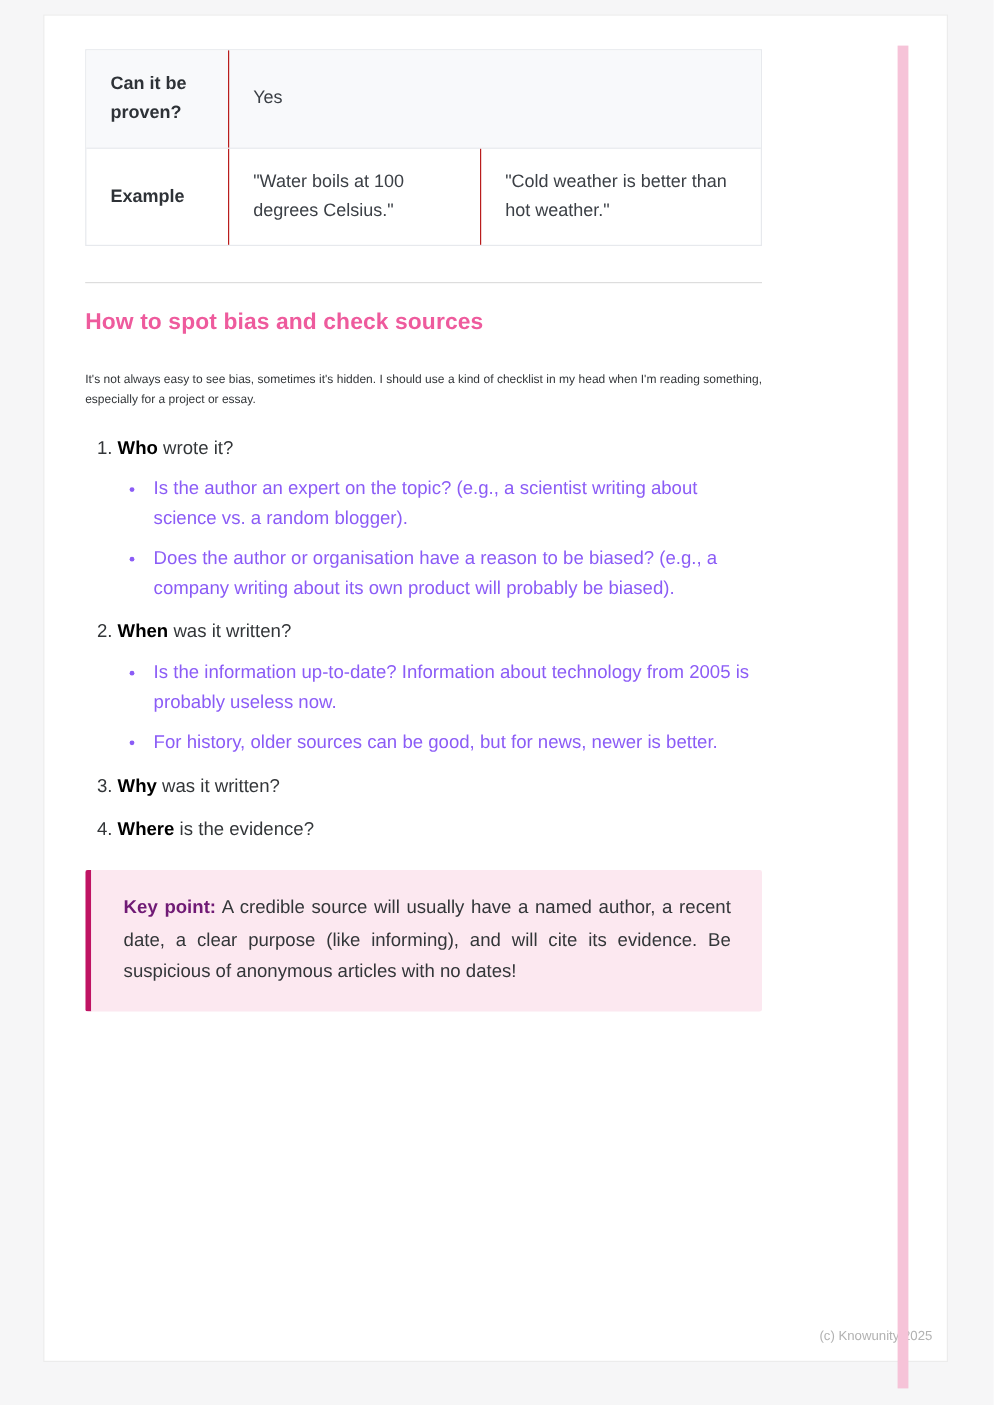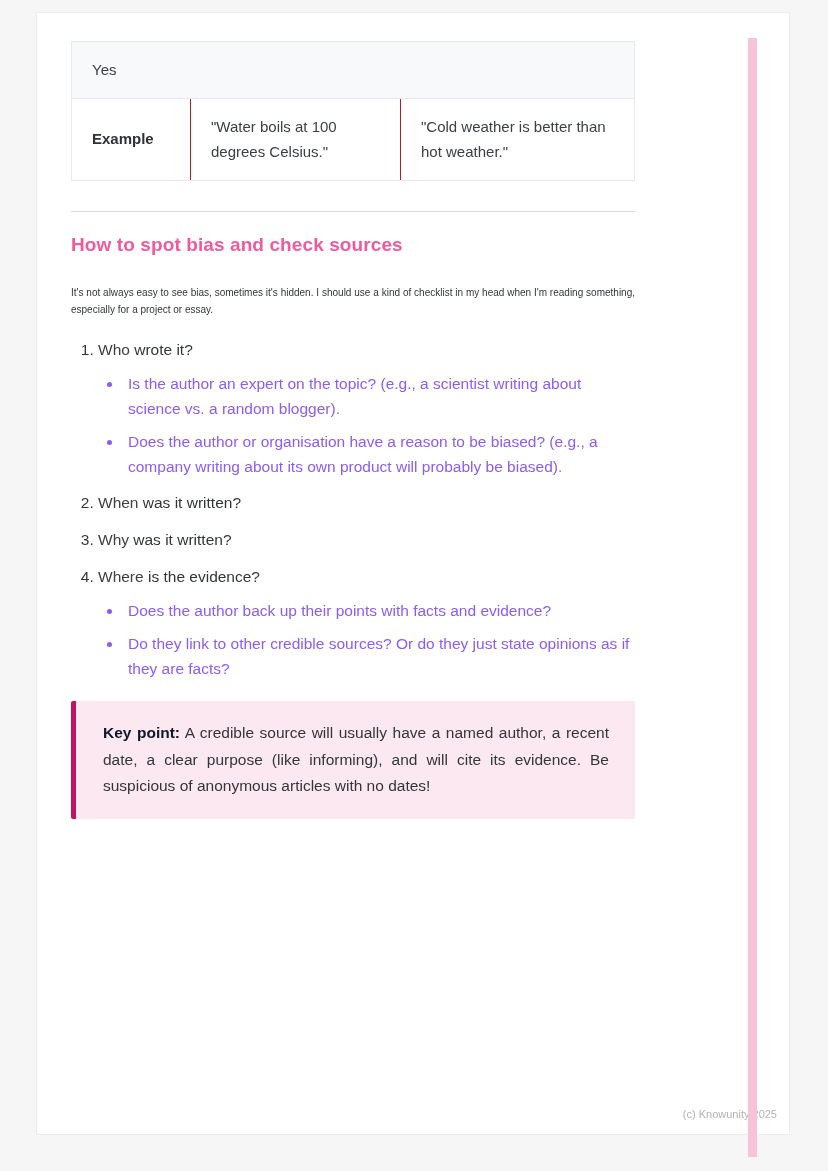--- a/index.html
+++ b/index.html
@@ -81,21 +81,21 @@
 
   
   ol.checklist {
     margin-top: 20px;
     width: 564px;
     padding-left: 27px;
     font-size: 15.5px;
     line-height: 1.6;
   }
   ol.checklist > li { margin-bottom: 12px; }
-  ol.checklist .term { font-weight: normal; color: #404040; }
+  ol.checklist .term { font-weight: bold; color: #000000; }
   ul.subs {
     margin-top: 8px;
     padding-left: 25px;
     list-style: disc;
   }
   ul.subs > li {
     margin-bottom: 8px;
     padding-left: 5px;
     line-height: 1.62;
     color: #8b5cf6;
@@ -107,21 +107,21 @@
     width: 564px;
     background: #fce8f0;
     border-left: 5px solid #bf1363;
     border-radius: 2px;
     padding: 19px 26px 19px 27px;
     font-size: 15.5px;
     line-height: 1.72;
     text-align: justify;
     color: #333639;
   }
-  .keypoint .kp-label { font-weight: bold; color: #0f172a; }
+  .keypoint .kp-label { font-weight: bold; color: #701a75; }
 
   
   .footer-copyright {
     position: absolute;
     right: 12px;
     bottom: 14px;
     font-size: 11px;
     color: #b2b2b2;
     z-index: 4;
   }
@@ -138,20 +138,21 @@
   }
 </style>
 </head>
 <body>
 
 <div class="page-card">
   <div class="content">
 
     <div class="truth-table">
       <div class="t-row shaded">
+        <div class="t-cell t-label">Can it be proven?</div>
         <div class="t-cell">Yes</div>
       </div>
       <div class="t-row">
         <div class="t-cell t-label">Example</div>
         <div class="t-cell">"Water boils at 100 degrees Celsius."</div>
         <div class="t-cell">"Cold weather is better than hot weather."</div>
       </div>
     </div>
 
     <hr class="divider">
@@ -166,32 +167,32 @@
       <li>
         <span class="term">Who</span><span> wrote it?</span>
         <ul class="subs">
           <li>Is the author an expert on the topic? (e.g., a scientist writing about science vs. a random blogger).</li>
           <li>Does the author or organisation have a reason to be biased? (e.g., a company writing about its own product will probably be biased).</li>
         </ul>
       </li>
 
       <li>
         <span class="term">When</span><span> was it written?</span>
+        <ul class="subs">
+          <li>Is the information up-to-date? Information about technology from 2005 is probably useless now.</li>
+          <li>For history, older sources can be good, but for news, newer is better.</li>
+        </ul>
       </li>
 
       <li>
         <span class="term">Why</span><span> was it written?</span>
       </li>
 
       <li>
         <span class="term">Where</span><span> is the evidence?</span>
-        <ul class="subs">
-          <li>Does the author back up their points with facts and evidence?</li>
-          <li>Do they link to other credible sources? Or do they just state opinions as if they are facts?</li>
-        </ul>
       </li>
 
     </ol>
 
     <div class="keypoint">
       <span class="kp-label">Key point:</span><span> A credible source will usually have a named author, a recent date, a clear purpose (like informing), and will cite its evidence. Be suspicious of anonymous articles with no dates!</span>
     </div>
 
   </div>
 

